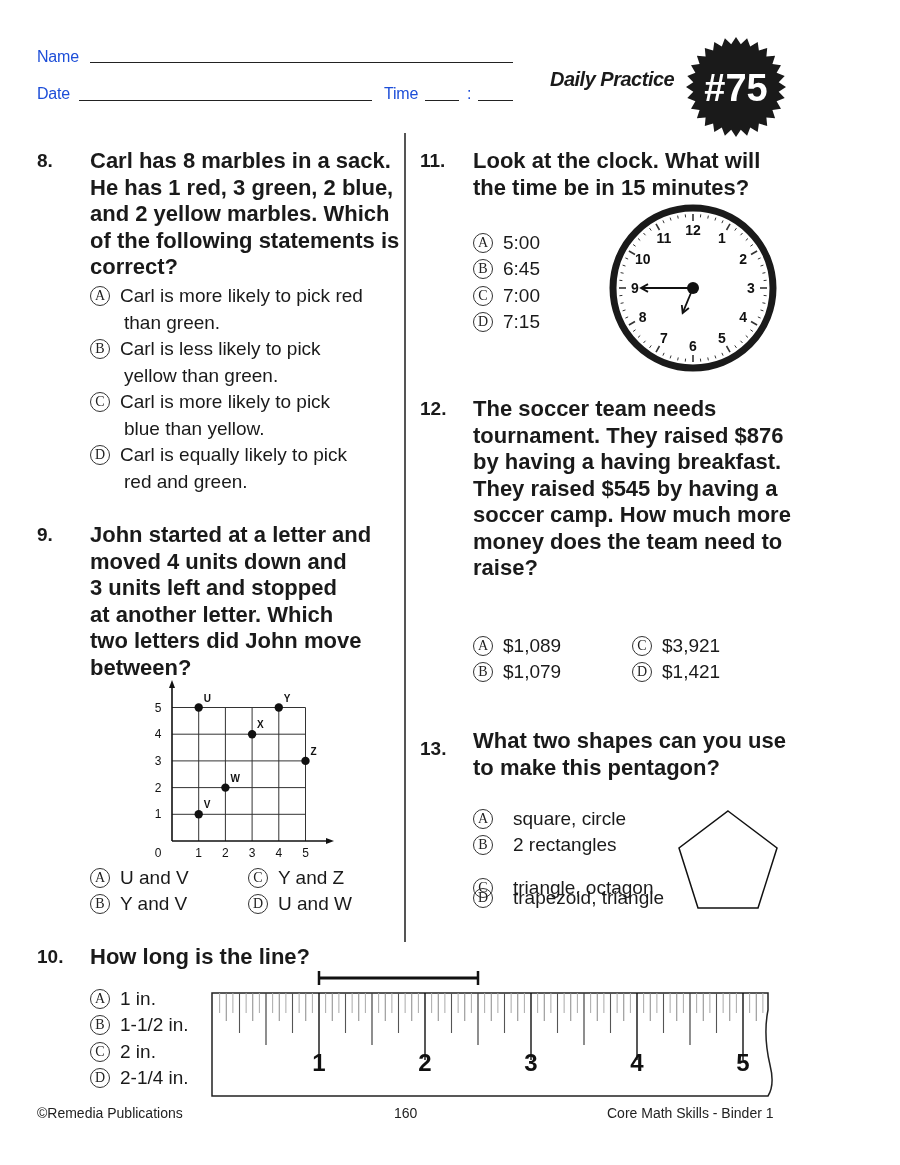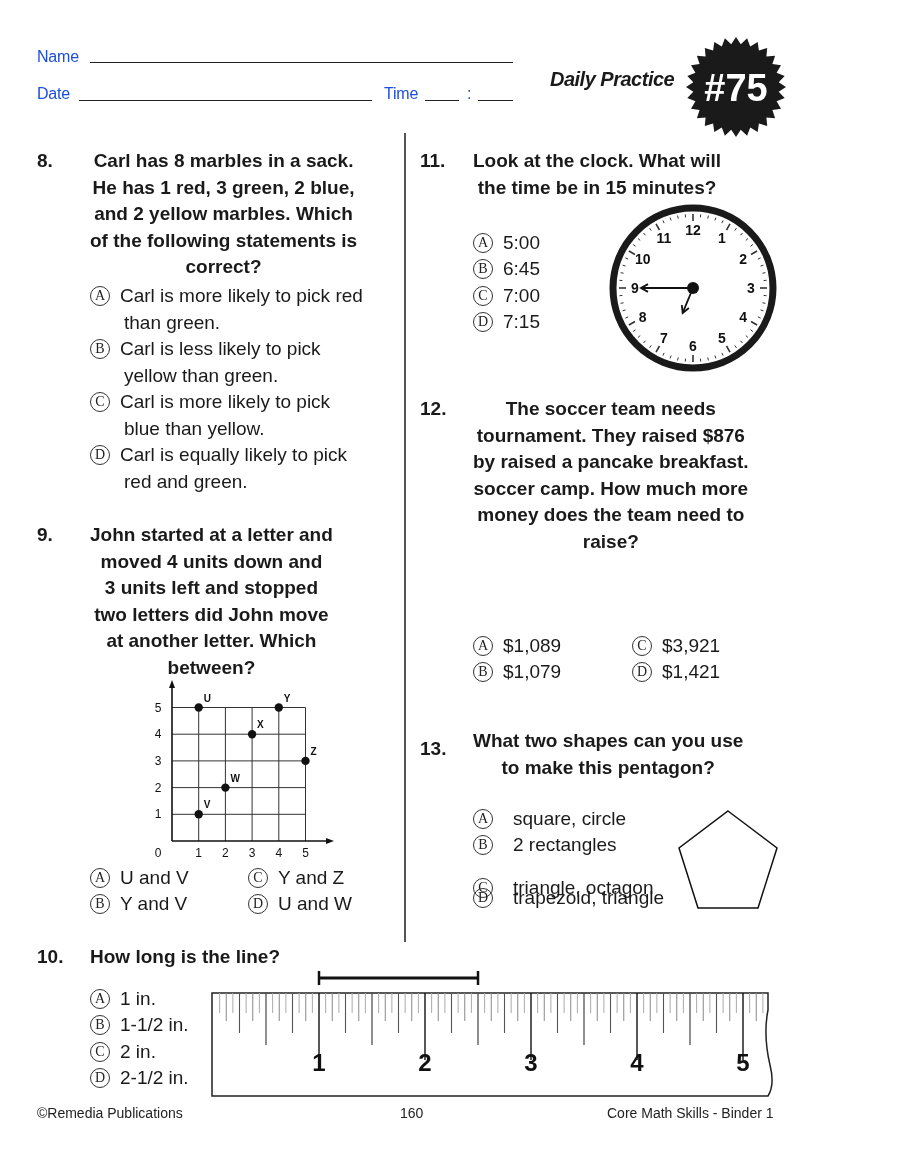--- a/index.html
+++ b/index.html
@@ -3,21 +3,21 @@
 <meta charset="utf-8">
 <style>
   html, body { margin: 0; padding: 0; background: #ffffff; }
   body { width: 900px; height: 1165px; position: relative; overflow: hidden; color: #1a1a1a;
          font-family: "Liberation Sans", sans-serif; }
   .abs { position: absolute; }
   .hdr-label { font-family: "Liberation Sans", sans-serif; font-size: 16px; color: #1d4ed8; letter-spacing: -0.2px; }
   .hdr-line { position: absolute; border-bottom: 1.5px solid #222; height: 0; }
   .daily { font-family: "Liberation Sans", sans-serif; font-weight: bold; font-style: italic; font-size: 20px; letter-spacing: -0.5px; }
   .qnum { position: absolute; font-weight: bold; font-size: 19px; }
-  .qtext { position: absolute; font-weight: bold; font-size: 19px; line-height: 26.5px; text-align: center; }
+  .qtext { position: absolute; font-weight: bold; font-size: 22px; line-height: 26.5px; }
   .opt { position: absolute; font-size: 19px; line-height: 26.5px; white-space: nowrap; }
   .opt .bub { display: inline-block; width: 18px; height: 18px; border: 1px solid #333; border-radius: 50%;
               font-family: "Liberation Serif", serif; font-size: 14px; line-height: 18px; text-align: center;
               vertical-align: 2px; margin-right: 10px; color: #222; }
   .opt .wrap { display: block; padding-left: 34px; }
   .footer { position: absolute; font-size: 14px; color: #222; }
   svg text { font-family: "Liberation Sans", sans-serif; }
 </style>
 </head>
 <body>
@@ -63,22 +63,22 @@
 <div class="opt" style="left:90px;top:442px;">
   <span class="bub">D</span><span>Carl is equally likely to pick</span>
   <span class="wrap">red and green.</span>
 </div>
 
 <div class="qnum" style="left:37px;top:524px;">9.</div>
 <div class="qtext" style="left:90px;top:522px;">
   <div>John started at a letter and</div>
   <div>moved 4 units down and</div>
   <div>3 units left and stopped</div>
+  <div>at another letter. Which</div>
   <div>two letters did John move</div>
-  <div>at another letter. Which</div>
   <div>between?</div>
 </div>
 
 <svg class="abs" style="left:140px;top:678px;" width="210" height="185" viewBox="0 0 210 185">
   <g id="grid-lines" stroke="#333" stroke-width="1" fill="none">
       <line x1="58.7" y1="163" x2="58.7" y2="29.5"></line>
       <line x1="32" y1="136.3" x2="165.5" y2="136.3"></line>
       <line x1="85.4" y1="163" x2="85.4" y2="29.5"></line>
       <line x1="32" y1="109.6" x2="165.5" y2="109.6"></line>
       <line x1="112.1" y1="163" x2="112.1" y2="29.5"></line>
@@ -140,21 +140,21 @@
 <div class="opt" style="left:90px;top:986px;">
   <span class="bub">A</span><span>1 in.</span>
 </div>
 <div class="opt" style="left:90px;top:1012px;">
   <span class="bub">B</span><span>1-1/2 in.</span>
 </div>
 <div class="opt" style="left:90px;top:1039px;">
   <span class="bub">C</span><span>2 in.</span>
 </div>
 <div class="opt" style="left:90px;top:1065px;">
-  <span class="bub">D</span><span>2-1/2 in.</span>
+  <span class="bub">D</span><span>2-1/4 in.</span>
 </div>
 
 <svg class="abs" style="left:205px;top:965px;" width="575" height="135" viewBox="0 0 575 135">
   <path d="M7,28 L7,131 L563,131 Q570,120 565,100 Q558,70 563,45 L563,28 Z" fill="#fff" stroke="#222" stroke-width="1.5"></path>
   <g id="ruler-ticks">
       <line x1="14.625" y1="28" x2="14.625" y2="48" stroke="#aaa" stroke-width="1"></line>
       <line x1="21.25" y1="28" x2="21.25" y2="56" stroke="#888" stroke-width="1"></line>
       <line x1="27.875" y1="28" x2="27.875" y2="48" stroke="#aaa" stroke-width="1"></line>
       <line x1="34.5" y1="28" x2="34.5" y2="68" stroke="#555" stroke-width="1.1"></line>
       <line x1="41.125" y1="28" x2="41.125" y2="48" stroke="#aaa" stroke-width="1"></line>
@@ -353,21 +353,22 @@
       <polyline points="45.02066049512298,86.16459569116638 38,90.00000000000001 45.02066049512298,93.83540430883363" fill="none" stroke="#111" stroke-width="1.8"></polyline>
       <polyline points="78.81078624204925,106.99075715623776 79.66754732614258,114.94474737780475 85.89768932172322,109.92624852706237" fill="none" stroke="#111" stroke-width="1.8"></polyline>
       <circle cx="90" cy="90" r="6" fill="#111"></circle>
     </g>
 </svg>
 
 <div class="qnum" style="left:420px;top:398px;">12.</div>
 <div class="qtext" style="left:473px;top:396px;">
   <div>The soccer team needs</div>
   <div>tournament. They raised $876</div>
-  <div>by raised a pancake breakfast.</div>
+  <div>by having a having breakfast.</div>
+  <div>They raised $545 by having a</div>
   <div>soccer camp. How much more</div>
   <div>money does the team need to</div>
   <div>raise?</div>
 </div>
 <div class="opt" style="left:473px;top:633px;">
   <span class="bub">A</span><span>$1,089</span>
 </div>
 <div class="opt" style="left:473px;top:659px;">
   <span class="bub">B</span><span>$1,079</span>
 </div>
@@ -393,14 +394,14 @@
   <span class="bub" style="margin-right:20px">C</span><span>triangle, octagon</span>
 </div>
 <div class="opt" style="left:473px;top:885px;">
   <span class="bub" style="margin-right:20px">D</span><span>trapezoid, triangle</span>
 </div>
 <svg class="abs" style="left:670px;top:805px;" width="120" height="110" viewBox="0 0 120 110">
   <polygon points="58,6 107,43 88,103 28,103 9,43" fill="#fff" stroke="#111" stroke-width="1.5"></polygon>
 </svg>
 
 <div class="footer" style="left:37px;top:1105px;text-align:right;">©Remedia Publications</div>
-<div class="footer" style="left:394px;top:1105px;margin-left:6px;">160</div>
+<div class="footer" style="left:394px;top:1105px;">160</div>
 <div class="footer" style="left:607px;top:1105px;">Core Math Skills - Binder 1</div>
 
 </body></html>

